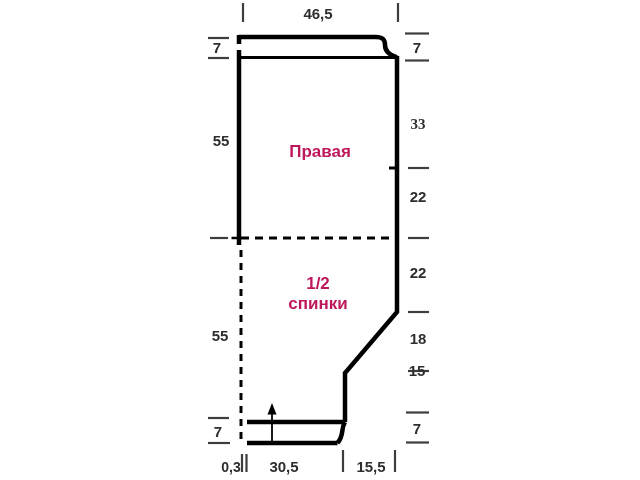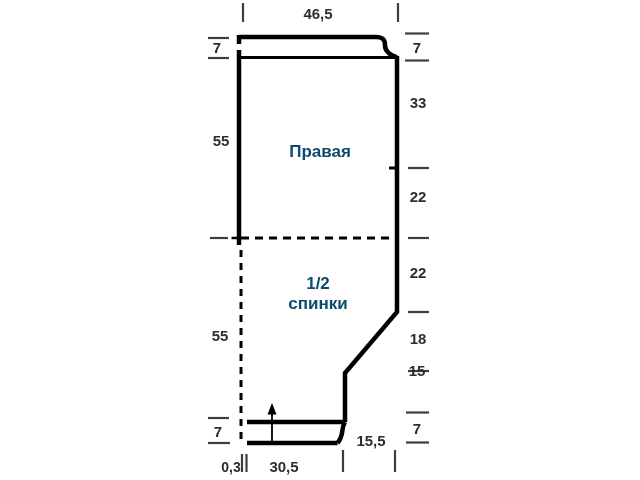--- a/index.html
+++ b/index.html
@@ -8,21 +8,21 @@
     font-family:"Liberation Sans","DejaVu Sans",sans-serif;
   }
   svg{position:absolute;left:0;top:0;}
   .lbl{
     position:absolute;transform:translate(-50%,-50%);
     color:#2e2e2e;font-size:15px;font-weight:600;white-space:nowrap;
     letter-spacing:0px;
   }
   .piece-lbl{
     position:absolute;transform:translate(-50%,-50%);
-    color:#0c4a6e;font-size:17px;font-weight:600;line-height:20px;
+    color:#be185d;font-size:17px;font-weight:600;line-height:20px;
     text-align:center;white-space:nowrap;
   }
 </style>
 </head>
 <body>
 
 <div id="stage">
 
   <svg width="640" height="480" viewBox="0 0 640 480">
 
@@ -81,30 +81,30 @@
   </svg>
 
   <div class="lbl" style="left:318px;top:13px;">46,5</div>
 
   <div class="lbl" style="left:217px;top:47px;">7</div>
   <div class="lbl" style="left:221px;top:140px;">55</div>
   <div class="lbl" style="left:220px;top:335px;">55</div>
   <div class="lbl" style="left:218px;top:431px;">7</div>
 
   <div class="lbl" style="left:417px;top:47px;">7</div>
-  <div class="lbl" style="left:418px;top:102px;">33</div>
+  <div class="lbl" style="left:418px;top:124px;font-family:Liberation Serif, serif;">33</div>
   <div class="lbl" style="left:418px;top:196px;">22</div>
   <div class="lbl" style="left:418px;top:272px;">22</div>
   <div class="lbl" style="left:418px;top:338px;">18</div>
   <div class="lbl" style="left:417px;top:370px;">15</div>
   <div class="lbl" style="left:417px;top:428px;">7</div>
 
   <div class="lbl" style="left:231px;top:467px;font-size:14px;">0,3</div>
   <div class="lbl" style="left:284px;top:466px;">30,5</div>
-  <div class="lbl" style="left:371px;top:440px;">15,5</div>
+  <div class="lbl" style="left:371px;top:466px;">15,5</div>
 
   <div class="piece-lbl" style="left:320px;top:152px;">
     <div>Правая</div>
   </div>
 
   <div class="piece-lbl" style="left:318px;top:294px;">
     <div>1/2</div>
     <div>спинки</div>
   </div>
 

